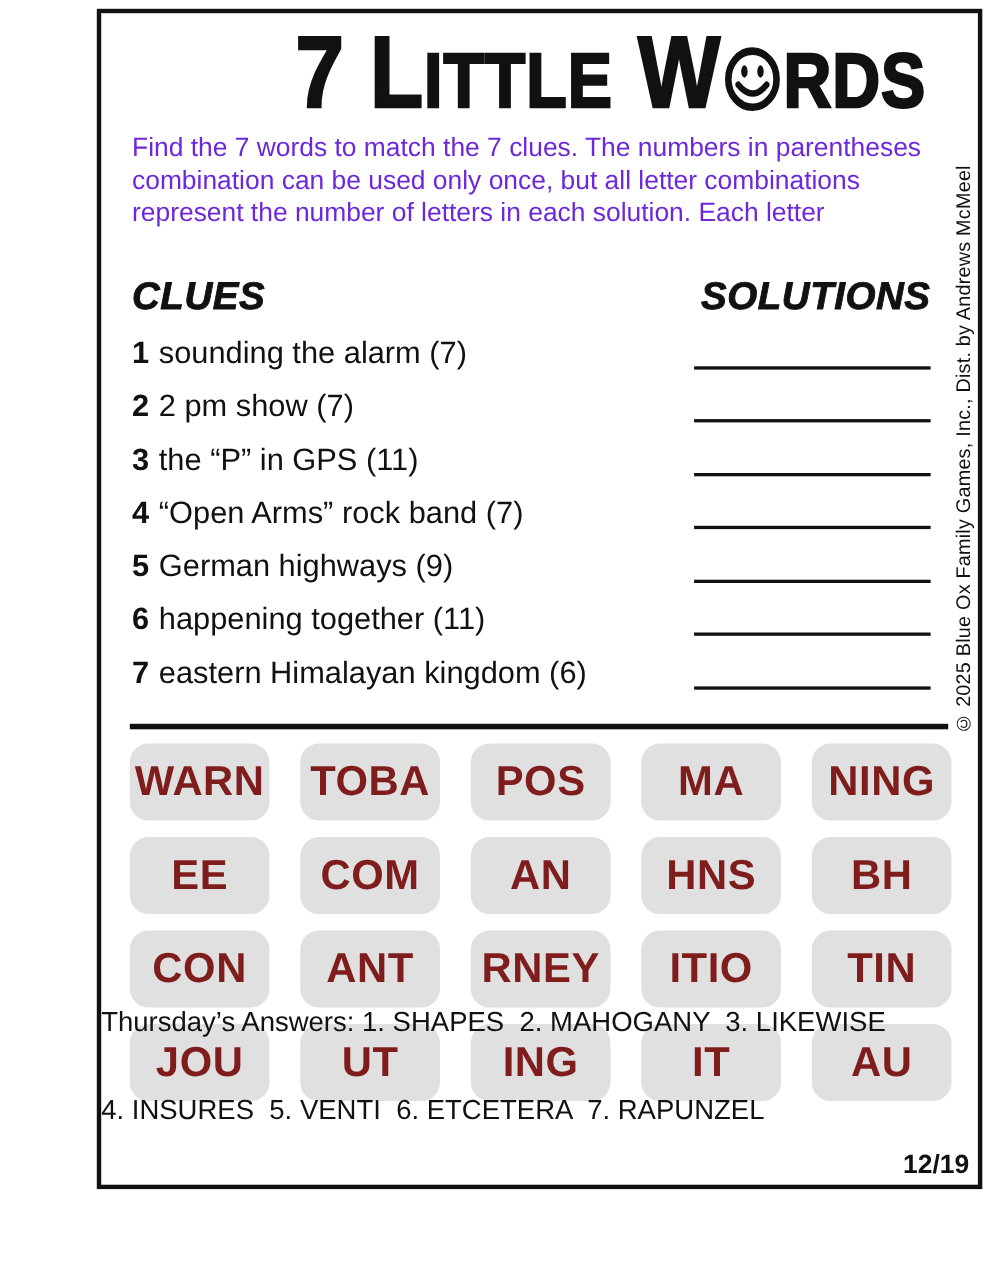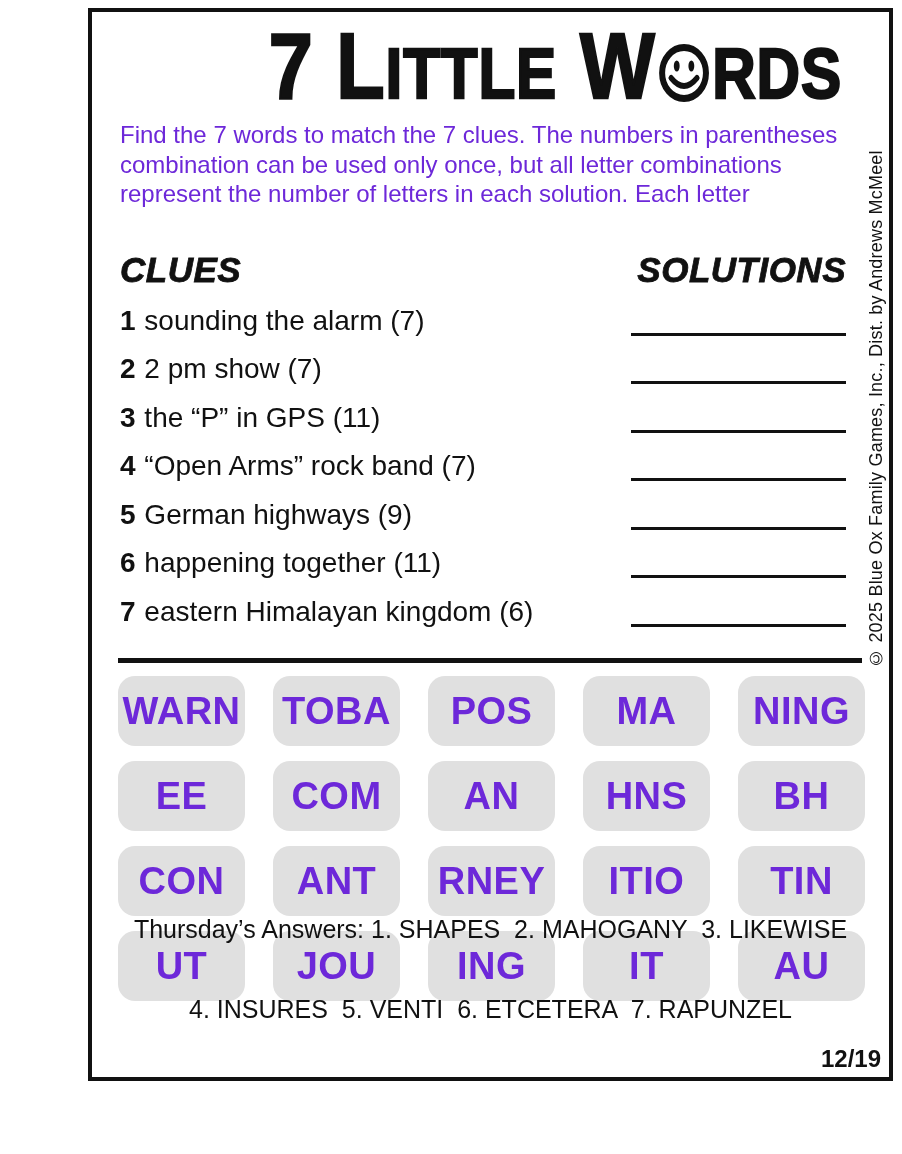--- a/index.html
+++ b/index.html
@@ -38,24 +38,24 @@
 
   
   .divider { position:absolute; top:646px; left:26px; width:744px; height:4.5px; background:#111; }
 
   
   .tiles { position:absolute; top:664px; left:26px;
            display:grid; grid-template-columns:repeat(5,127px);
            column-gap:28px; row-gap:15px; }
   .tile { height:70px; background:#e0e0e0; border-radius:17px;
           display:flex; align-items:center; justify-content:center;
-          font-size:38px; font-weight:bold; letter-spacing:0.5px; color:#6d28d9; white-space:nowrap; }
+          font-size:38px; font-weight:bold; letter-spacing:0.5px; color:#7f1d1d; white-space:nowrap; }
 
   
-  .answers { position:absolute; bottom:2px; left:0; right:0; text-align:center;
+  .answers { position:absolute; bottom:2px; left:0; right:0; text-align:left;
              font-size:25px; line-height:26.5px; white-space:pre-wrap; }
   .date { position:absolute; bottom:4px; right:8px; font-size:24px; font-weight:bold; }
 </style>
 </head>
 <body>
 
 <div class="page">
   <div class="box">
 
     <div class="title">
@@ -124,22 +124,22 @@
       <div class="tile">EE</div>
       <div class="tile">COM</div>
       <div class="tile">AN</div>
       <div class="tile">HNS</div>
       <div class="tile">BH</div>
       <div class="tile">CON</div>
       <div class="tile">ANT</div>
       <div class="tile">RNEY</div>
       <div class="tile">ITIO</div>
       <div class="tile">TIN</div>
+      <div class="tile">JOU</div>
       <div class="tile">UT</div>
-      <div class="tile">JOU</div>
       <div class="tile">ING</div>
       <div class="tile">IT</div>
       <div class="tile">AU</div>
     </div>
 
     <div class="answers">
       <div>Thursday’s Answers: 1. SHAPES  2. MAHOGANY  3. LIKEWISE</div>
       <div>4. INSURES  5. VENTI  6. ETCETERA  7. RAPUNZEL</div>
     </div>
     <div class="date">12/19</div>

